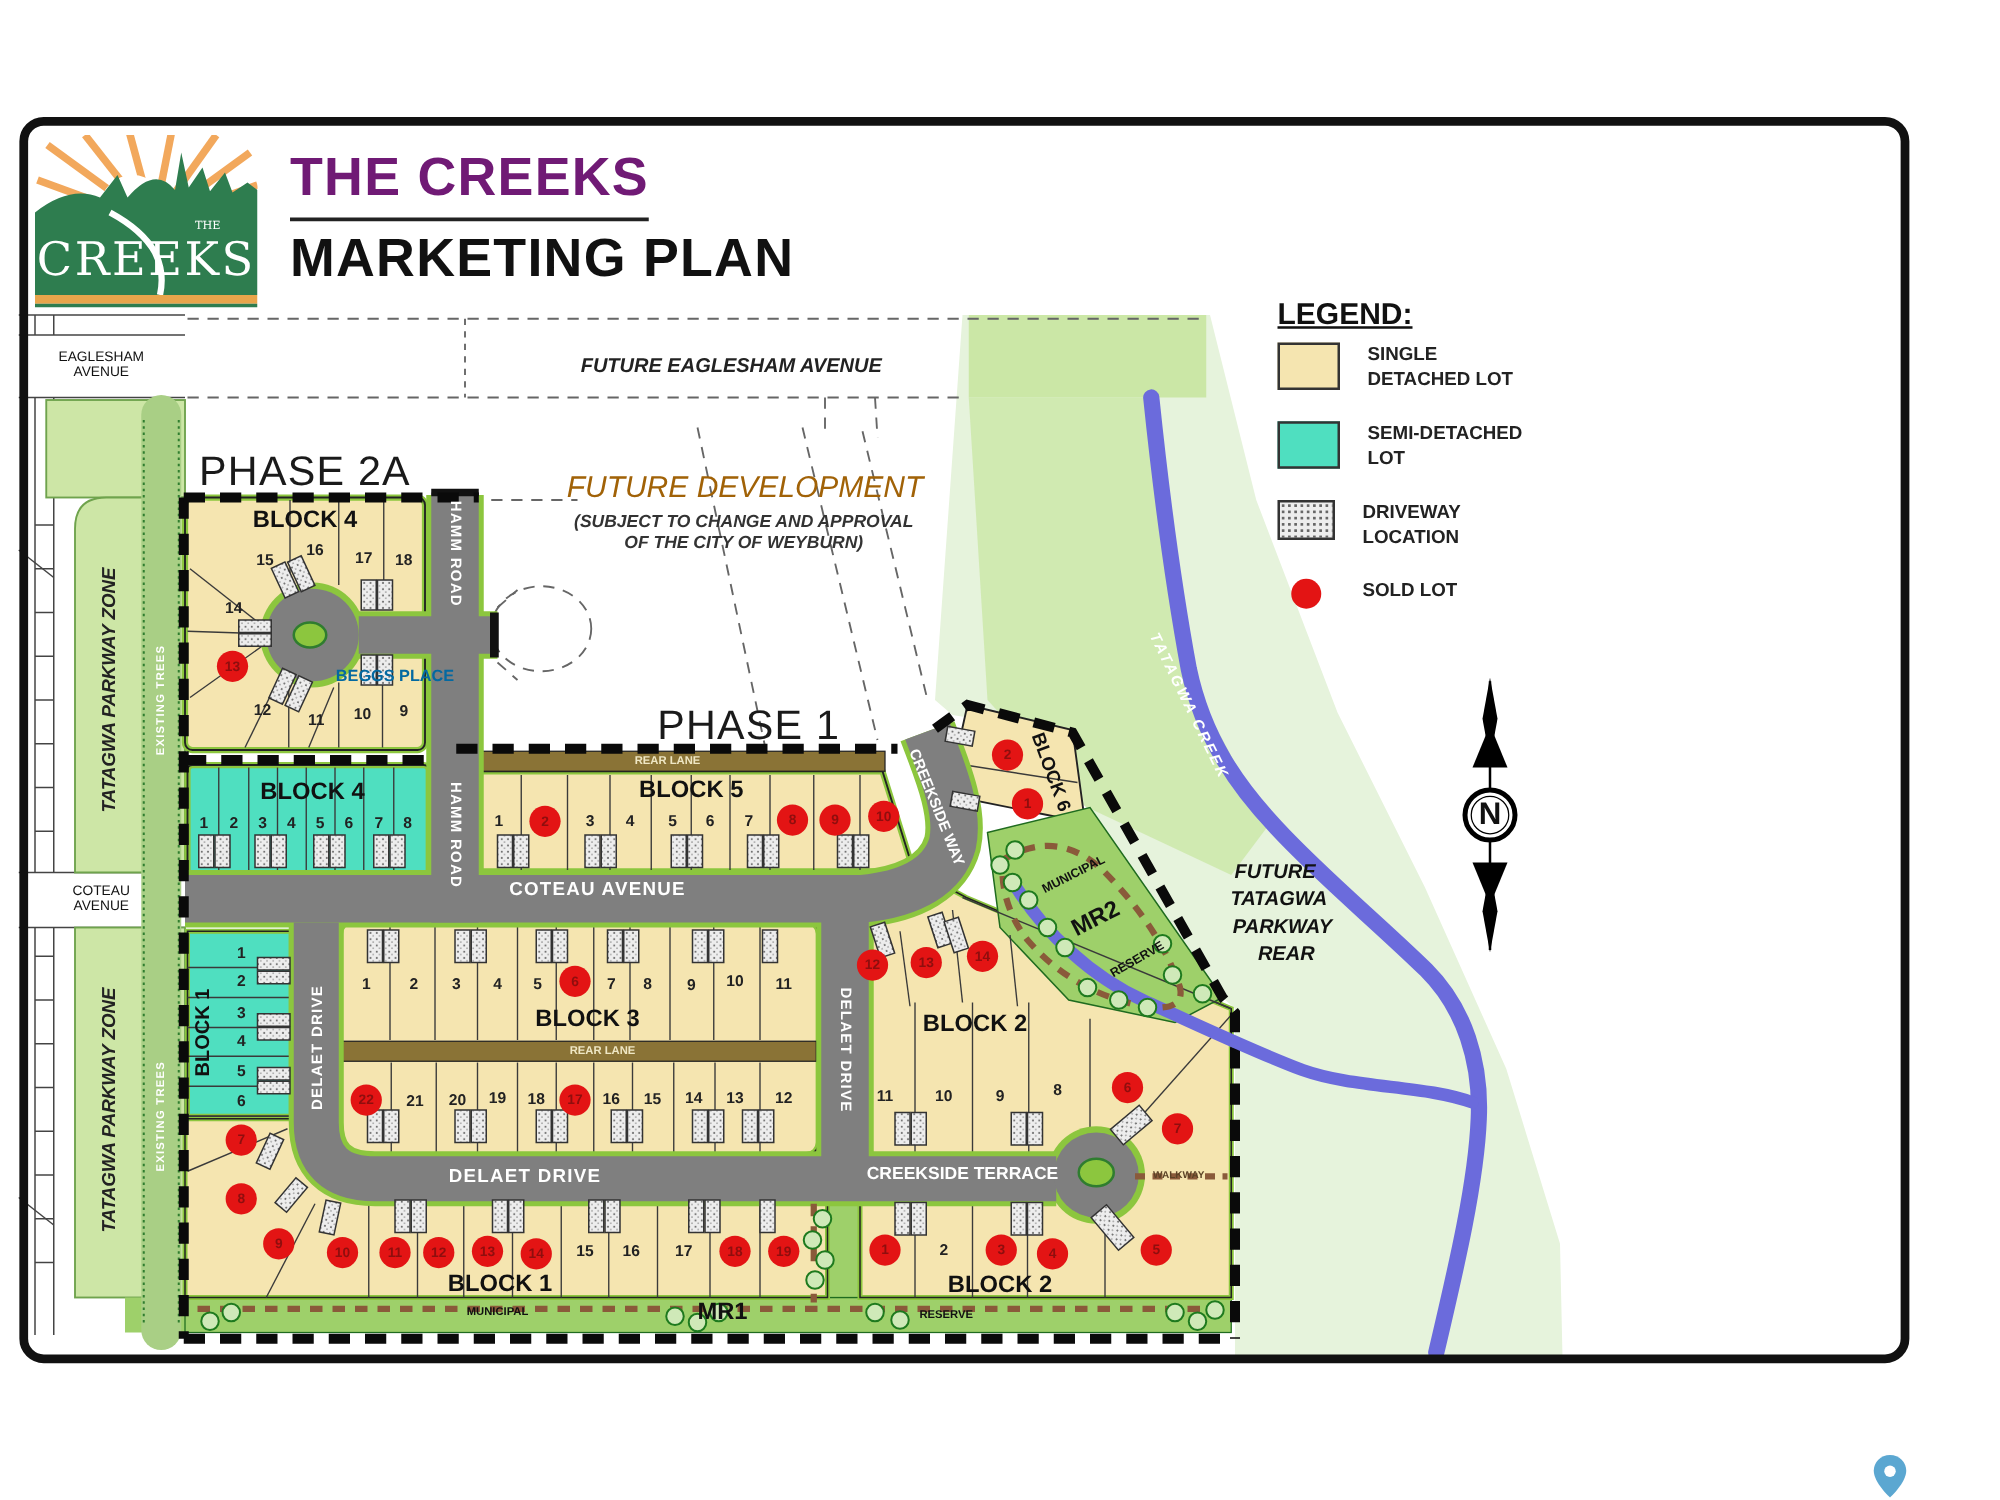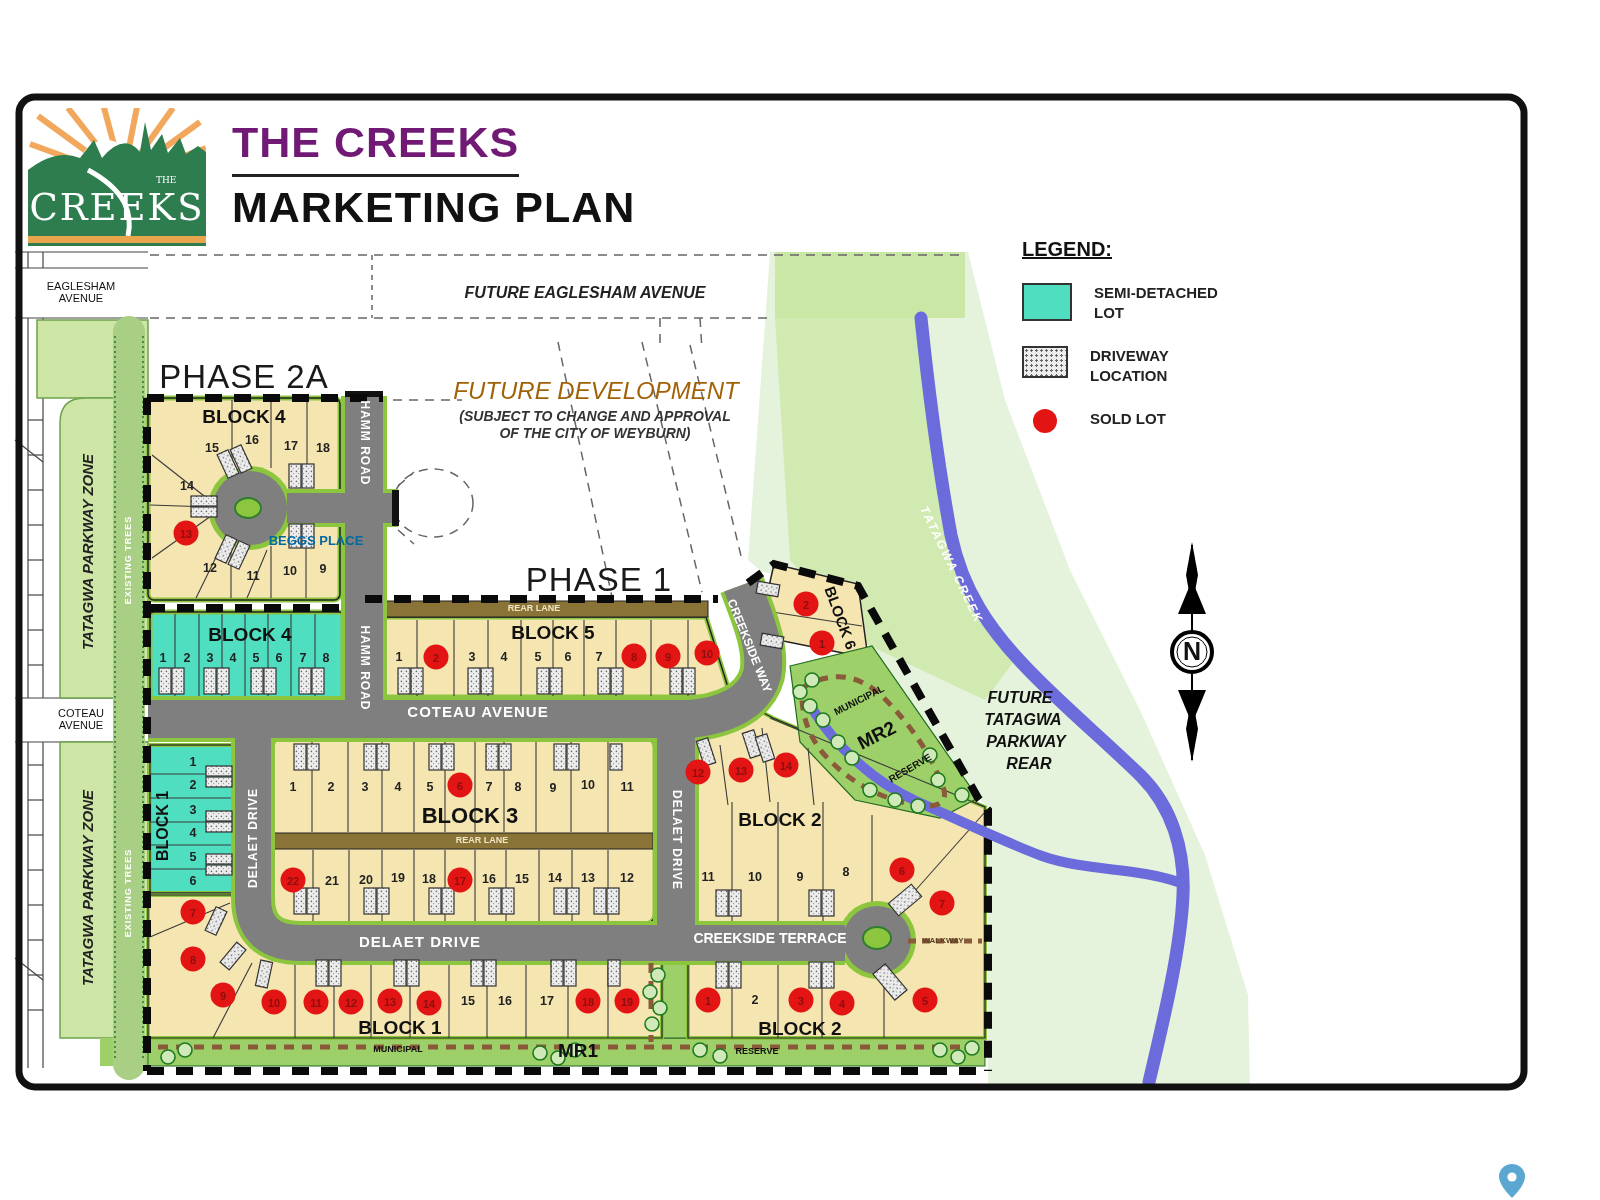--- a/index.html
+++ b/index.html
@@ -12,21 +12,21 @@
   .lot{position:absolute;transform:translate(-50%,-50%);font-size:12.5px;font-weight:700;color:#222;}
   .lot.sold{width:25px;height:25px;border-radius:50%;background:var(--sold_red,#E31414);
     color:#8f0e0e;display:flex;align-items:center;justify-content:center;font-size:11px;}
   
   .title-block{position:absolute;left:232px;top:118px;}
   .title-line1{font-size:43px;font-weight:800;color:#701a75;letter-spacing:1px;
     display:inline-block;border-bottom:3px solid #222;padding-bottom:7px;}
   .title-line2{font-size:43px;font-weight:800;color:#111;letter-spacing:1px;margin-top:6px;}
   
   .legend{position:absolute;left:1022px;top:238px;width:260px;}
-  .legend-heading{font-size:20px;font-weight:800;color:#111;text-decoration:underline;margin-bottom:22px;}
+  .legend-heading{font-size:24px;font-weight:800;color:#111;text-decoration:underline;margin-bottom:8px;}
   .legend-item{display:flex;align-items:flex-start;margin-bottom:24px;}
   .swatch{width:46px;height:34px;border:2px solid #333;margin-right:22px;flex:0 0 auto;}
   .swatch.single{background:var(--tan,#F5E5B0);}
   .swatch.semi{background:var(--teal,#4FDFC0);}
   .swatch.drive{width:42px;height:28px;background-color:#ededed;
     background-image:radial-gradient(#666 1px,transparent 1.2px);background-size:5px 5px;}
   .swatch.soldlot{width:24px;height:24px;border:none;border-radius:50%;background:var(--sold_red,#E31414);margin-left:11px;margin-right:33px;}
   .legend-text div{font-size:15px;font-weight:700;color:#222;line-height:1.3;}
   .logo-wrap{position:absolute;left:28px;top:108px;text-align:center;}
 </style>
@@ -418,20 +418,27 @@
 </div>
 
 <div class="title-block">
   <div class="title-line1">THE CREEKS</div>
   <div class="title-line2">MARKETING PLAN</div>
 </div>
 
 <div class="legend">
   <div class="legend-heading">LEGEND:</div>
   <div class="legend-item">
+    <span class="swatch single"></span>
+    <span class="legend-text">
+      <div>SINGLE</div>
+      <div>DETACHED LOT</div>
+    </span>
+  </div>
+  <div class="legend-item">
     <span class="swatch semi"></span>
     <span class="legend-text">
       <div>SEMI-DETACHED</div>
       <div>LOT</div>
     </span>
   </div>
   <div class="legend-item">
     <span class="swatch drive"></span>
     <span class="legend-text">
       <div>DRIVEWAY</div>
@@ -457,21 +464,21 @@
       <div class="map-label" style="left: 596px; top: 391px; font-size: 24px; font-weight: 500; color: #a16207; font-style: italic; transform: translate(-50%, -50%) rotate(0deg);">FUTURE DEVELOPMENT</div>
       <div class="map-label" style="left: 595px; top: 417px; font-size: 14px; font-weight: 600; color: rgb(51, 51, 51); font-style: italic; transform: translate(-50%, -50%) rotate(0deg);">(SUBJECT TO CHANGE AND APPROVAL</div>
       <div class="map-label" style="left: 595px; top: 434px; font-size: 14px; font-weight: 600; color: rgb(51, 51, 51); font-style: italic; transform: translate(-50%, -50%) rotate(0deg);">OF THE CITY OF WEYBURN)</div>
       <div class="map-label" style="left: 364px; top: 443px; font-size: 12px; font-weight: 700; color: rgb(255, 255, 255); letter-spacing: 1px; transform: translate(-50%, -50%) rotate(90deg);">HAMM ROAD</div>
       <div class="map-label" style="left: 364px; top: 668px; font-size: 12px; font-weight: 700; color: rgb(255, 255, 255); letter-spacing: 1px; transform: translate(-50%, -50%) rotate(90deg);">HAMM ROAD</div>
       <div class="map-label" style="left: 316px; top: 501px; font-size: 13px; font-weight: 700; color: #0369a1; transform: translate(-50%, -50%) rotate(0deg); margin-top: 40px;">BEGGS PLACE</div>
       <div class="map-label" style="left: 244px; top: 417px; font-size: 19px; font-weight: 700; transform: translate(-50%, -50%) rotate(0deg);">BLOCK 4</div>
       <div class="map-label" style="left: 250px; top: 635px; font-size: 19px; font-weight: 700; transform: translate(-50%, -50%) rotate(0deg);">BLOCK 4</div>
       <div class="map-label" style="left: 553px; top: 633px; font-size: 19px; font-weight: 700; transform: translate(-50%, -50%) rotate(0deg);">BLOCK 5</div>
       <div class="map-label" style="left: 534px; top: 609px; font-size: 9px; font-weight: 700; color: rgb(239, 231, 196); transform: translate(-50%, -50%) rotate(0deg);">REAR  LANE</div>
-      <div class="map-label" style="left: 470px; top: 816px; font-size: 22px; font-weight: 700; transform: translate(-50%, -50%) rotate(0deg);">BLOCK 3</div>
+      <div class="map-label" style="left: 470px; top: 816px; font-size: 19px; font-weight: 700; transform: translate(-50%, -50%) rotate(0deg);">BLOCK 3</div>
       <div class="map-label" style="left: 482px; top: 841px; font-size: 9px; font-weight: 700; color: rgb(239, 231, 196); transform: translate(-50%, -50%) rotate(0deg);">REAR  LANE</div>
       <div class="map-label" style="left: 478px; top: 712px; font-size: 15px; font-weight: 700; color: rgb(255, 255, 255); letter-spacing: 1px; transform: translate(-50%, -50%) rotate(0deg);">COTEAU AVENUE</div>
       <div class="map-label" style="left: 254px; top: 838px; font-size: 12px; font-weight: 700; color: rgb(255, 255, 255); letter-spacing: 1px; transform: translate(-50%, -50%) rotate(-90deg);">DELAET DRIVE</div>
       <div class="map-label" style="left: 676px; top: 840px; font-size: 12px; font-weight: 700; color: rgb(255, 255, 255); letter-spacing: 1px; transform: translate(-50%, -50%) rotate(90deg);">DELAET DRIVE</div>
       <div class="map-label" style="left: 420px; top: 942px; font-size: 15px; font-weight: 700; color: rgb(255, 255, 255); letter-spacing: 1px; transform: translate(-50%, -50%) rotate(0deg);">DELAET DRIVE</div>
       <div class="map-label" style="left: 770px; top: 939px; font-size: 14px; font-weight: 700; color: rgb(255, 255, 255); transform: translate(-50%, -50%) rotate(0deg);">CREEKSIDE TERRACE</div>
       <div class="map-label" style="left: 749px; top: 646px; font-size: 12px; font-weight: 700; color: rgb(255, 255, 255); transform: translate(-50%, -50%) rotate(68deg);">CREEKSIDE WAY</div>
       <div class="map-label" style="left: 840px; top: 618px; font-size: 15px; font-weight: 700; transform: translate(-50%, -50%) rotate(70deg);">BLOCK 6</div>
       <div class="map-label" style="left: 780px; top: 820px; font-size: 19px; font-weight: 700; transform: translate(-50%, -50%) rotate(0deg);">BLOCK 2</div>
       <div class="map-label" style="left: 800px; top: 1029px; font-size: 19px; font-weight: 700; transform: translate(-50%, -50%) rotate(0deg);">BLOCK 2</div>

